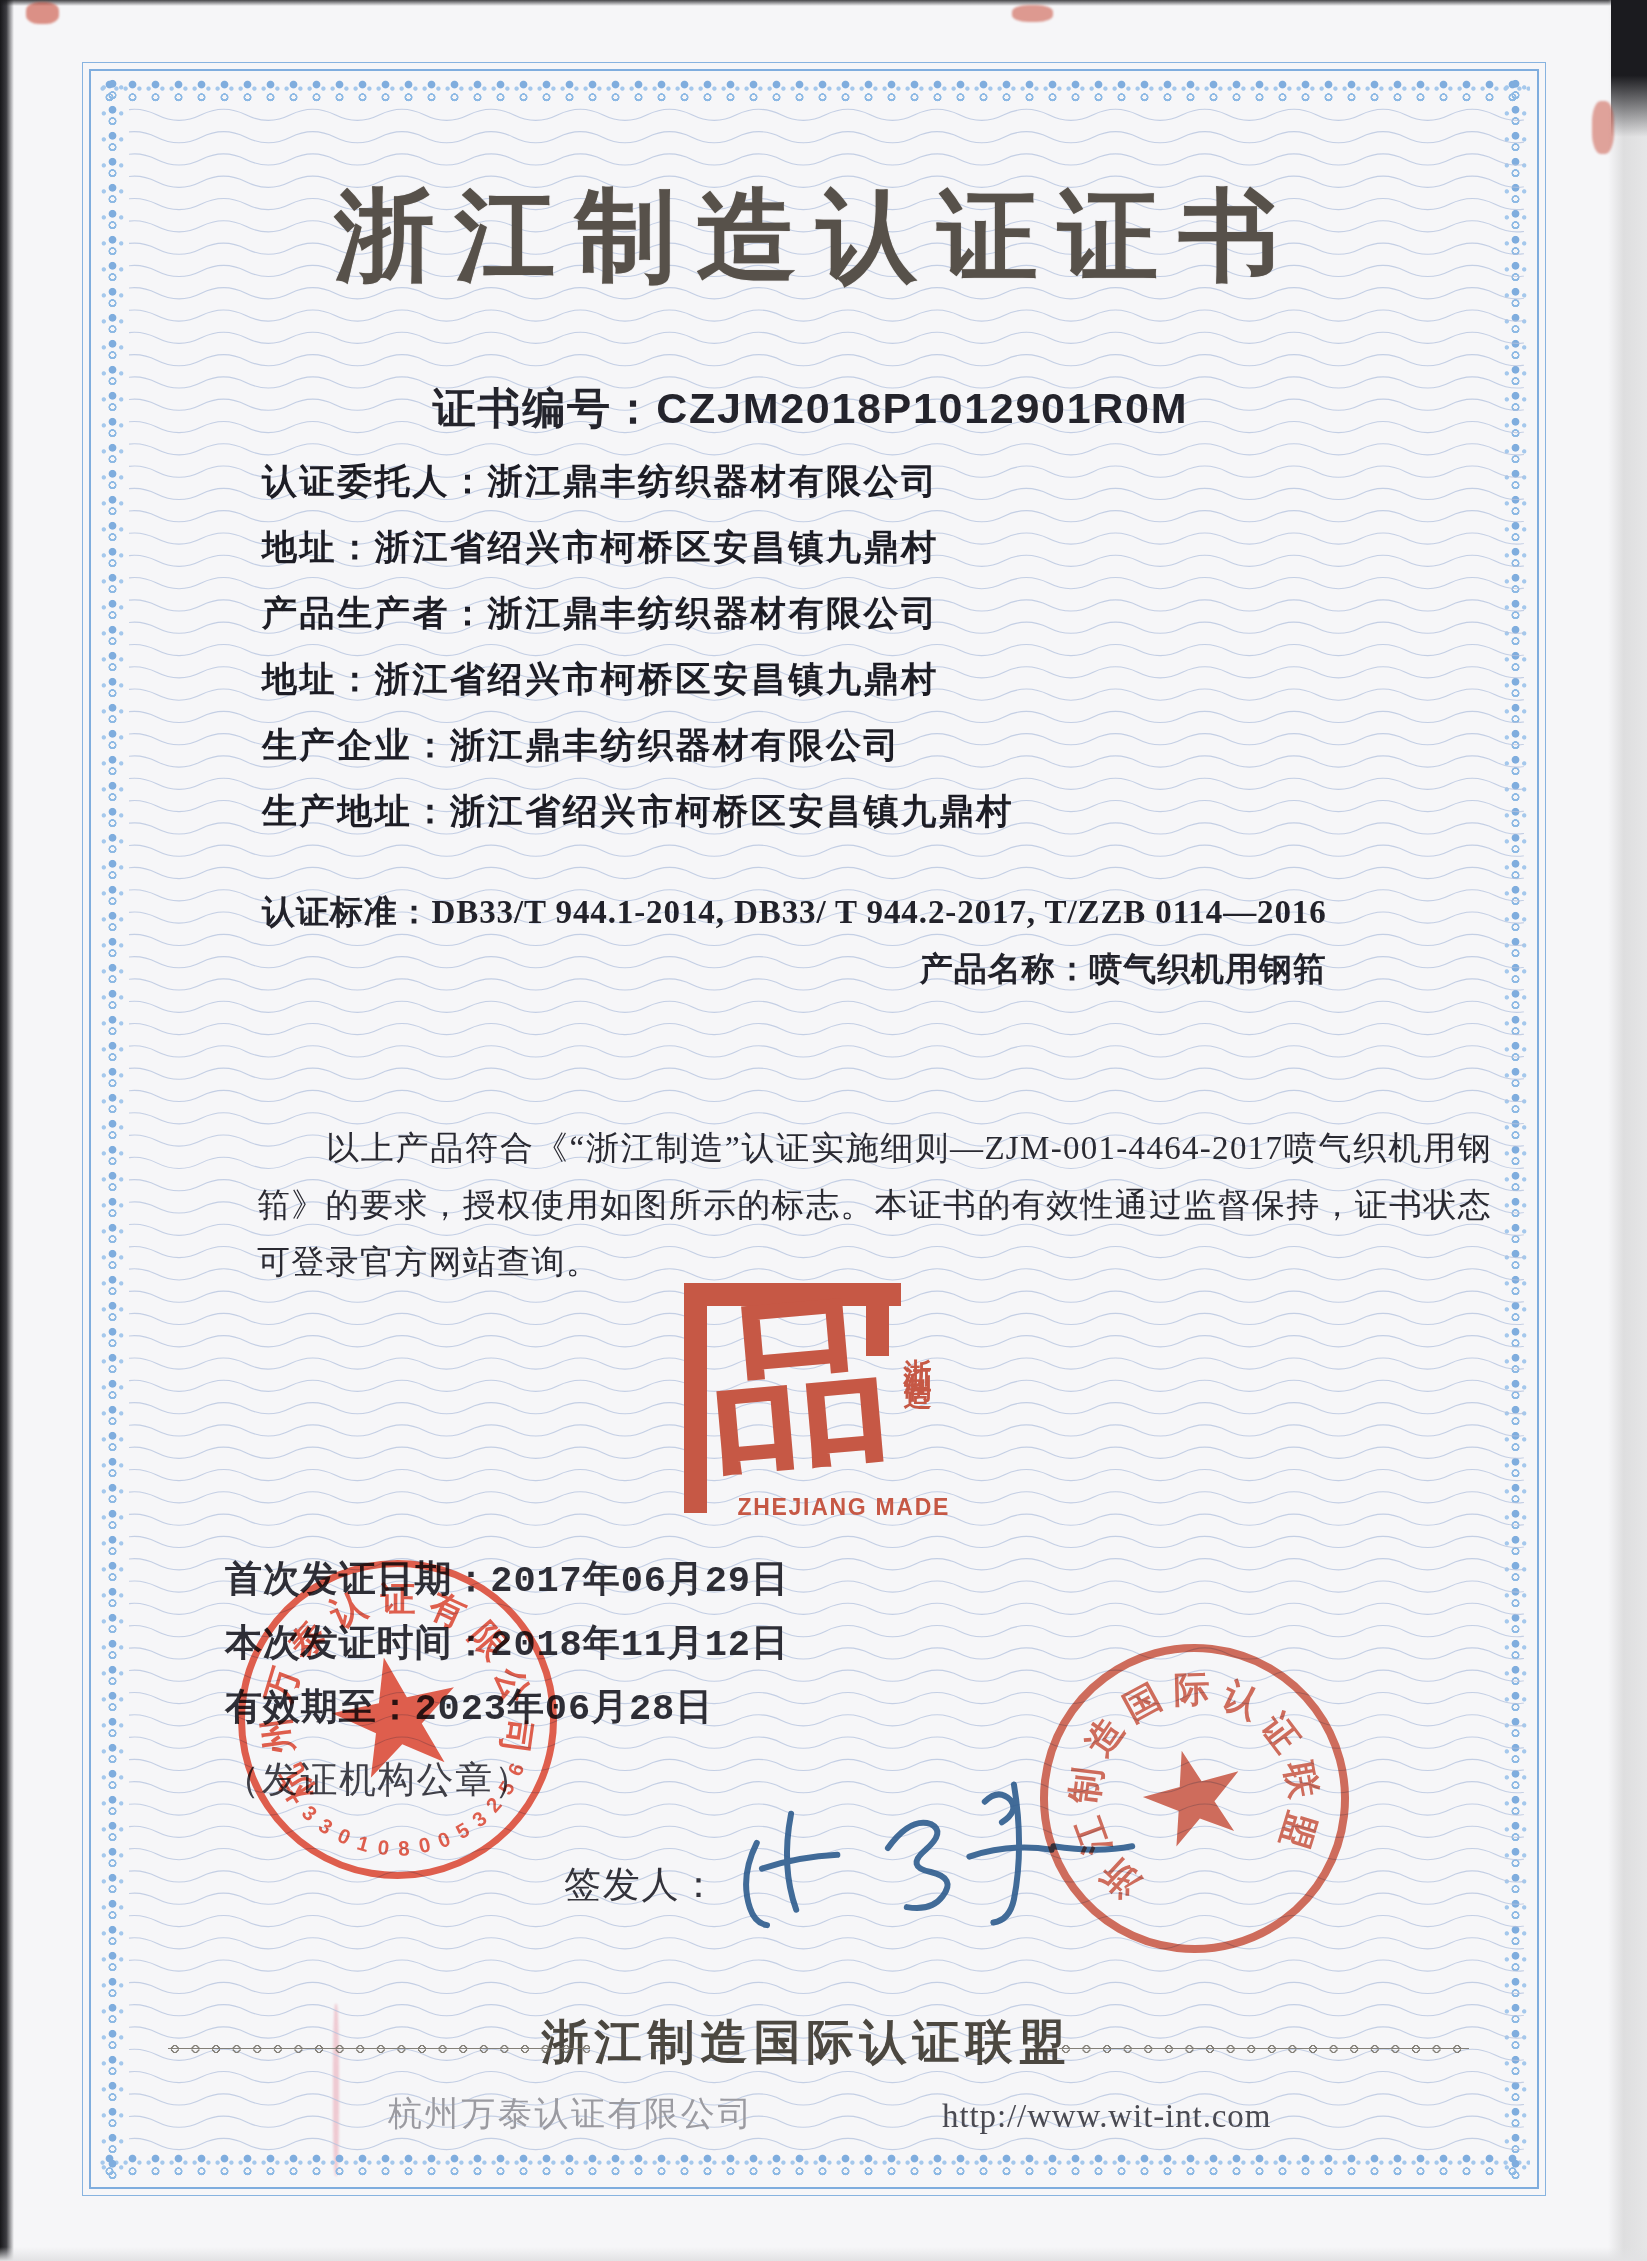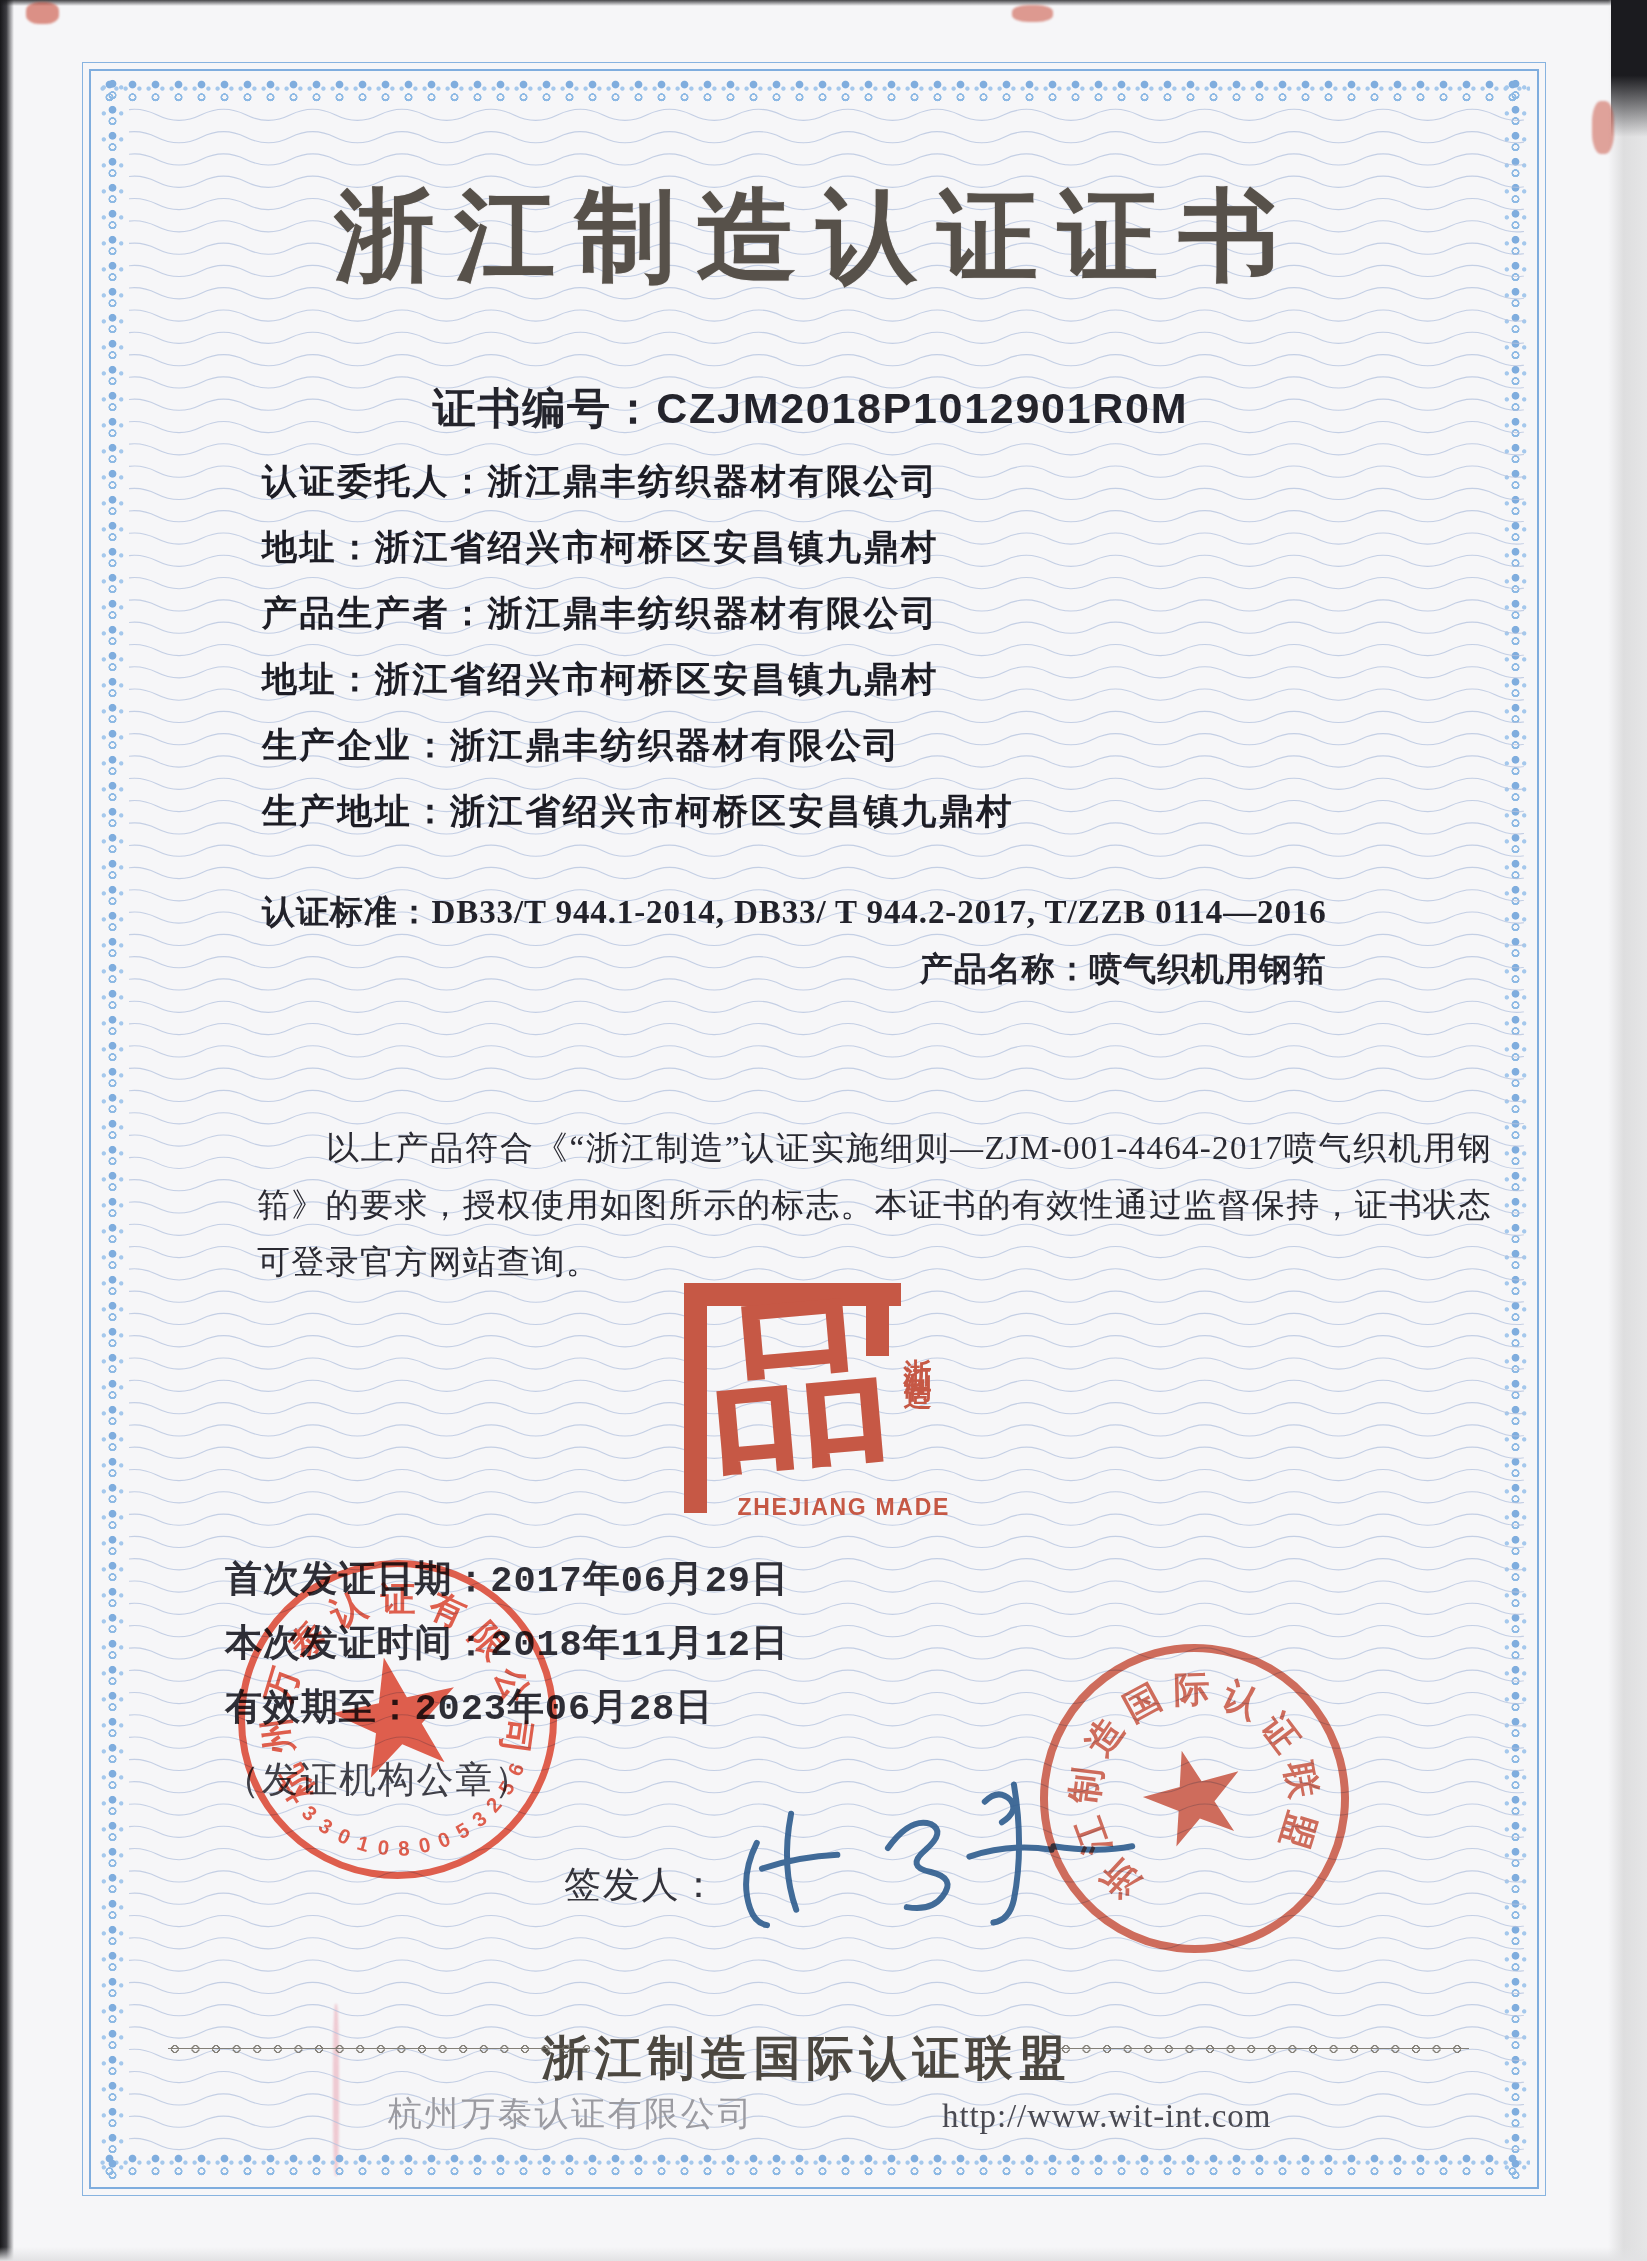--- a/index.html
+++ b/index.html
@@ -80,21 +80,21 @@
   #stamp-left .star{left:94px;top:96px;width:130px;height:125px;background:#e5503c;}
   #stamp-right{left:1040px;top:1644px;width:309px;height:309px;color:#d2604c;transform:rotate(-15deg);}
   #stamp-right .ring{border:8.6px solid #d2604c;}
   #stamp-right .star{left:103px;top:105px;width:103px;height:99px;background:#d2604c;}
 
   
   #signature{position:absolute;left:712px;top:1764px;width:429px;height:180px;}
 
   
   #alliance{position:absolute;left:0;top:2011px;width:1613px;text-align:center;
-    font-size:47px;font-weight:700;color:#4c4841;letter-spacing:6px;margin-top:16px;}
+    font-size:47px;font-weight:700;color:#4c4841;letter-spacing:6px;}
   .flourish{position:absolute;top:2043px;height:12px;
     background-image:
       radial-gradient(circle 4.3px at 6.9px 6px, rgba(0,0,0,0) 2.6px, #6f6b61 2.7px 3.8px, rgba(0,0,0,0) 4.1px),
       linear-gradient(#6f6b61,#6f6b61);
     background-size:20.6px 12px,100% 1.3px;
     background-position:0 0,0 5.1px;background-repeat:repeat-x,no-repeat;opacity:.85;}
   .flourish.fl{left:168px;width:422px;}
   .flourish.fr{left:1059px;width:410px;}
   #footer-org{position:absolute;left:388px;top:2091px;font-size:34px;color:#9b9ba1;letter-spacing:2.6px;}
   #footer-url{position:absolute;left:942px;top:2098px;font-size:33px;color:#4a4a52;letter-spacing:0.9px;}

